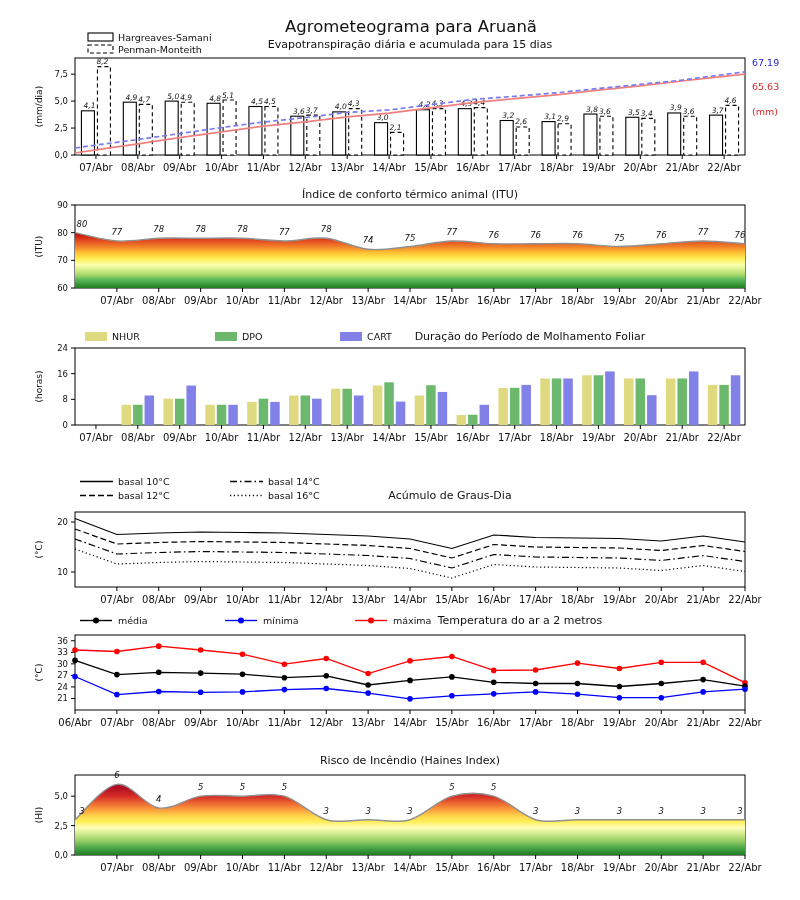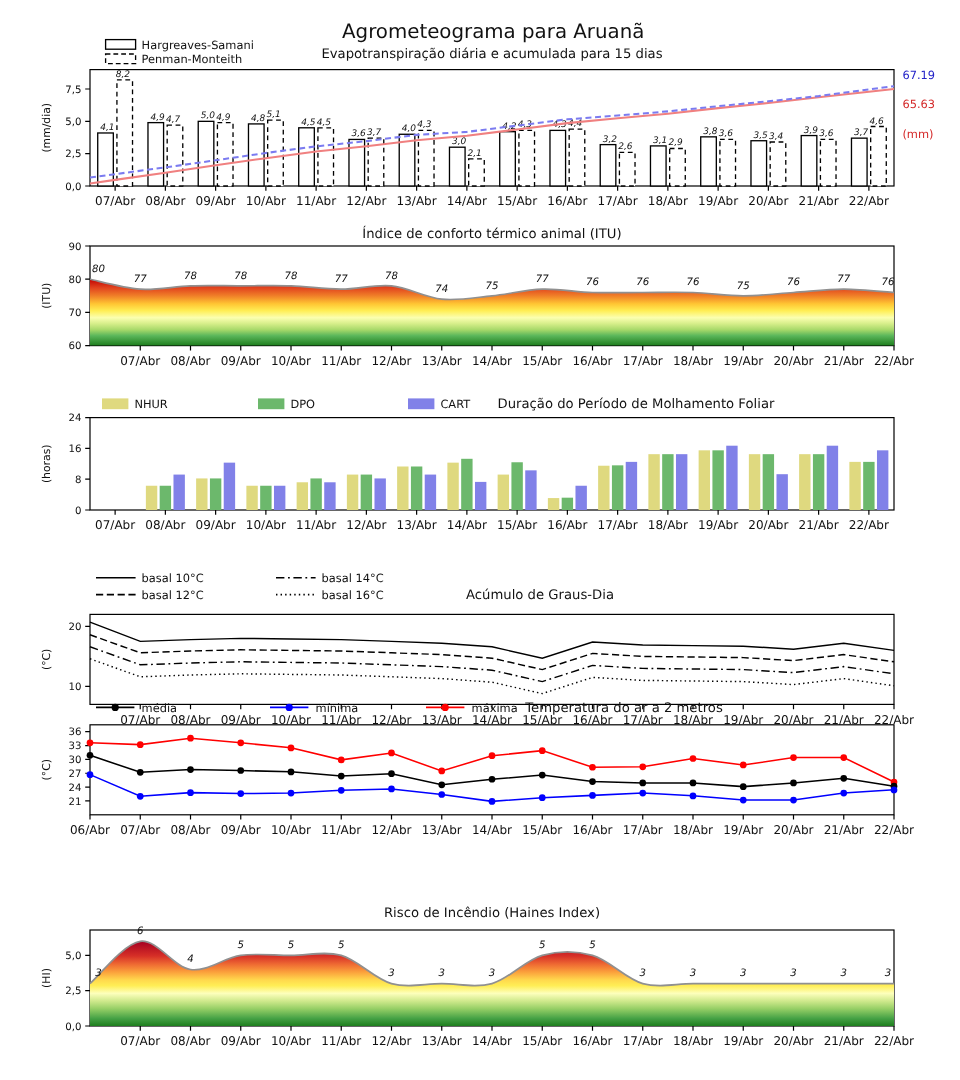--- a/index.html
+++ b/index.html
@@ -370,21 +370,21 @@
         <line x1="703.125" y1="117" x2="703.125" y2="121" stroke="#000"></line>
         <text x="703.125" y="133" text-anchor="middle" class="t-xtick">21/Abr</text>
         <line x1="745" y1="117" x2="745" y2="121" stroke="#000"></line>
         <text x="745" y="133" text-anchor="middle" class="t-xtick">22/Abr</text>
         <path d="M75.0,48.5L116.9,64.5L158.8,63.0L200.6,62.0L242.5,62.5L284.4,63.0L326.3,64.5L368.1,66.0L410.0,69.0L451.9,78.5L493.8,65.0L535.6,67.5L577.5,68.0L619.4,68.5L661.3,71.0L703.1,66.0L745.0,72.0" fill="none" stroke="#000" stroke-width="1.2" stroke-dasharray=""></path>
         <path d="M75.0,59.0L116.9,74.0L158.8,72.5L200.6,71.5L242.5,72.0L284.4,72.5L326.3,74.0L368.1,75.5L410.0,78.5L451.9,88.0L493.8,74.5L535.6,77.0L577.5,77.5L619.4,78.0L661.3,80.5L703.1,75.5L745.0,81.5" fill="none" stroke="#000" stroke-width="1.2" stroke-dasharray="6,3"></path>
         <path d="M75.0,69.0L116.9,84.0L158.8,82.5L200.6,81.5L242.5,82.0L284.4,82.5L326.3,84.0L368.1,85.5L410.0,88.5L451.9,98.0L493.8,84.5L535.6,87.0L577.5,87.5L619.4,88.0L661.3,90.5L703.1,85.5L745.0,91.5" fill="none" stroke="#000" stroke-width="1.2" stroke-dasharray="7,3,1.5,3"></path>
         <path d="M75.0,79.0L116.9,94.0L158.8,92.5L200.6,91.5L242.5,92.0L284.4,92.5L326.3,94.0L368.1,95.5L410.0,98.5L451.9,108.0L493.8,94.5L535.6,97.0L577.5,97.5L619.4,98.0L661.3,100.5L703.1,95.5L745.0,101.5" fill="none" stroke="#000" stroke-width="1.2" stroke-dasharray="1.2,2.6"></path>
       </svg>
     </div>
-  <div class="panel" style="top:575px">
+  <div class="panel" style="top:606px">
       <svg id="chart-4" width="800" height="124">
         <line x1="80" y1="14.5" x2="112" y2="14.5" stroke="#000000" stroke-width="1.4"></line>
         <circle cx="96" cy="14.5" r="3" fill="#000000"></circle>
         <text x="118" y="18" class="t-legend">média</text>
         <line x1="225" y1="14.5" x2="257" y2="14.5" stroke="#0000ff" stroke-width="1.4"></line>
         <circle cx="241" cy="14.5" r="3" fill="#0000ff"></circle>
         <text x="263" y="18" class="t-legend">mínima</text>
         <line x1="355" y1="14.5" x2="387" y2="14.5" stroke="#ff0000" stroke-width="1.4"></line>
         <circle cx="371" cy="14.5" r="3" fill="#ff0000"></circle>
         <text x="393" y="18" class="t-legend">máxima</text>

